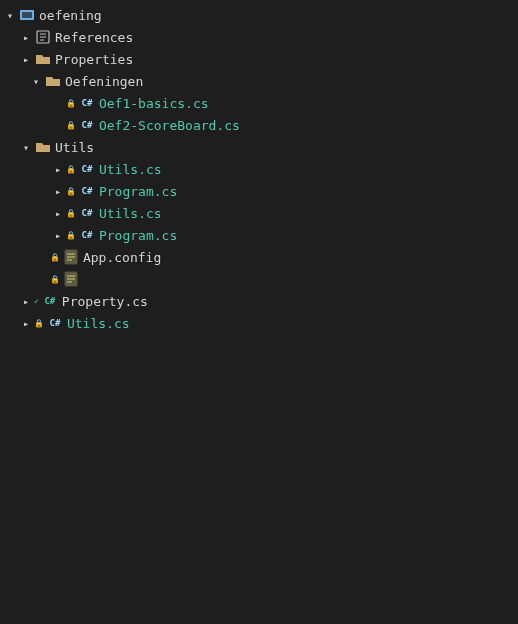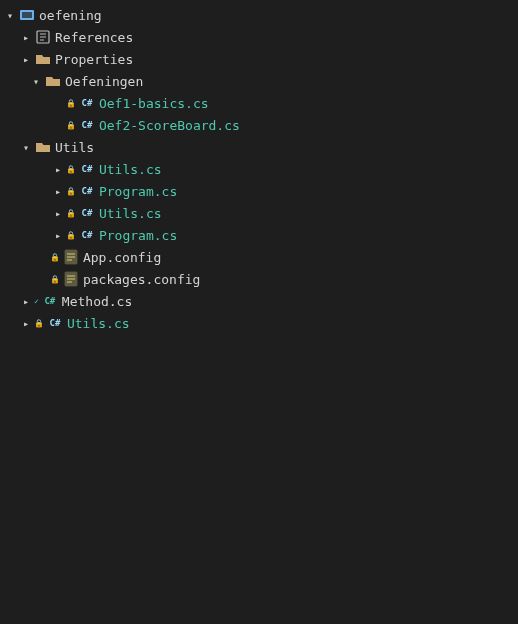--- a/index.html
+++ b/index.html
@@ -258,29 +258,28 @@
     <span class="expand-arrow none"></span>
     <span class="badge badge-lock">🔒</span>
     <span class="icon icon-config">
       <svg class="svg-icon" viewBox="0 0 16 16">
         <rect x="2" y="1" width="12" height="14" rx="1" fill="#f0e68c" opacity="0.3" stroke="#f0e68c" stroke-width="0.8"></rect>
         <line x1="4" y1="5" x2="12" y2="5" stroke="#f0e68c" stroke-width="0.8"></line>
         <line x1="4" y1="8" x2="12" y2="8" stroke="#f0e68c" stroke-width="0.8"></line>
         <line x1="4" y1="11" x2="9" y2="11" stroke="#f0e68c" stroke-width="0.8"></line>
       </svg>
     </span>
-    <span class="item-label">packages.config</span>
   </div>
 
   <div class="tree-item" style="padding-left:2px;">
     <span class="indent"></span>
     <span class="expand-arrow collapsed"></span>
     <span class="badge badge-check">✓</span>
     <span class="icon icon-cs-green" style="font-size:9px; color:#4ec9b0; font-weight:bold;">C#</span>
-    <span class="item-label">Method.cs</span>
+    <span class="item-label">Property.cs</span>
   </div>
 
   <div class="tree-item" style="padding-left:2px;">
     <span class="indent"></span>
     <span class="expand-arrow collapsed"></span>
     <span class="badge badge-lock">🔒</span>
     <span class="icon icon-cs" style="font-size:9px; color:#9cdcfe; font-weight:bold;">C#</span>
     <span class="item-label cyan">Utils.cs</span>
   </div>
 </div>

